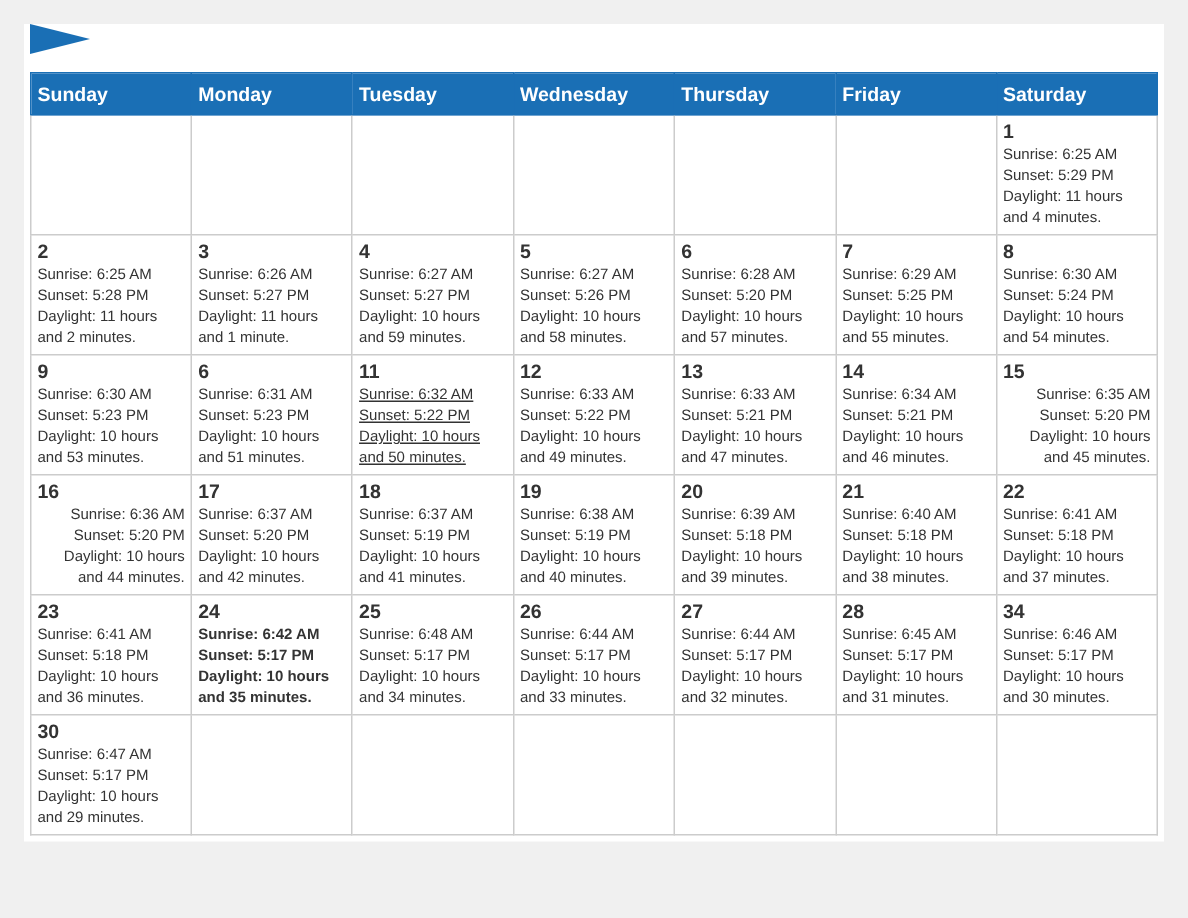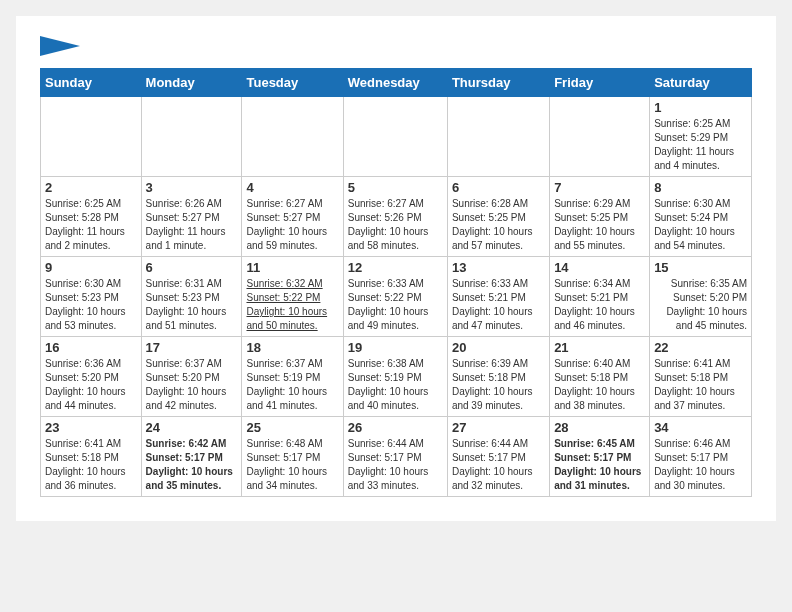--- a/index.html
+++ b/index.html
@@ -7,21 +7,21 @@
       font-family: Arial, sans-serif;
       background: #f0f0f0;
       width: 792px;
       min-height: 612px;
       padding: 16px;
     }
     .page {
       background: white;
       width: 760px;
       margin: 0 auto;
-      padding: 24px;
+      padding: 4px;
     }
     .header {
       display: flex;
       justify-content: space-between;
       align-items: flex-start;
       margin-bottom: 12px;
     }
     .logo {
       display: flex;
       align-items: center;
@@ -148,21 +148,21 @@
           </td>
           <td>
             <span class="day-num">5</span>
             <div class="day-info" style="white-space: pre-line;">Sunrise: 6:27 AM
 Sunset: 5:26 PM
 Daylight: 10 hours and 58 minutes.</div>
           </td>
           <td>
             <span class="day-num">6</span>
             <div class="day-info" style="white-space: pre-line;">Sunrise: 6:28 AM
-Sunset: 5:25 PM
+Sunset: 5:20 PM
 Daylight: 10 hours and 57 minutes.</div>
           </td>
           <td>
             <span class="day-num">7</span>
             <div class="day-info" style="white-space: pre-line;">Sunrise: 6:29 AM
 Sunset: 5:25 PM
 Daylight: 10 hours and 55 minutes.</div>
           </td>
           <td>
             <span class="day-num">8</span>
@@ -211,21 +211,21 @@
           <td>
             <span class="day-num">15</span>
             <div class="day-info" style="white-space: pre-line; text-align: right;">Sunrise: 6:35 AM
 Sunset: 5:20 PM
 Daylight: 10 hours and 45 minutes.</div>
           </td>
         </tr>
         <tr>
           <td>
             <span class="day-num">16</span>
-            <div class="day-info" style="white-space: pre-line;">Sunrise: 6:36 AM
+            <div class="day-info" style="white-space: pre-line; text-align: right;">Sunrise: 6:36 AM
 Sunset: 5:20 PM
 Daylight: 10 hours and 44 minutes.</div>
           </td>
           <td>
             <span class="day-num">17</span>
             <div class="day-info" style="white-space: pre-line;">Sunrise: 6:37 AM
 Sunset: 5:20 PM
 Daylight: 10 hours and 42 minutes.</div>
           </td>
           <td>
@@ -285,26 +285,40 @@
 Daylight: 10 hours and 33 minutes.</div>
           </td>
           <td>
             <span class="day-num">27</span>
             <div class="day-info" style="white-space: pre-line;">Sunrise: 6:44 AM
 Sunset: 5:17 PM
 Daylight: 10 hours and 32 minutes.</div>
           </td>
           <td>
             <span class="day-num">28</span>
-            <div class="day-info" style="white-space: pre-line; font-weight: bold;">Sunrise: 6:45 AM
+            <div class="day-info" style="white-space: pre-line;">Sunrise: 6:45 AM
 Sunset: 5:17 PM
 Daylight: 10 hours and 31 minutes.</div>
           </td>
           <td>
             <span class="day-num">34</span>
             <div class="day-info" style="white-space: pre-line;">Sunrise: 6:46 AM
 Sunset: 5:17 PM
 Daylight: 10 hours and 30 minutes.</div>
           </td>
+        </tr>
+        <tr>
+          <td>
+            <span class="day-num">30</span>
+            <div class="day-info" style="white-space: pre-line;">Sunrise: 6:47 AM
+Sunset: 5:17 PM
+Daylight: 10 hours and 29 minutes.</div>
+          </td>
+          <td class="empty-cell"></td>
+          <td class="empty-cell"></td>
+          <td class="empty-cell"></td>
+          <td class="empty-cell"></td>
+          <td class="empty-cell"></td>
+          <td class="empty-cell"></td>
         </tr>
       </tbody>
   </table>
 </div>
 
 </body></html>

